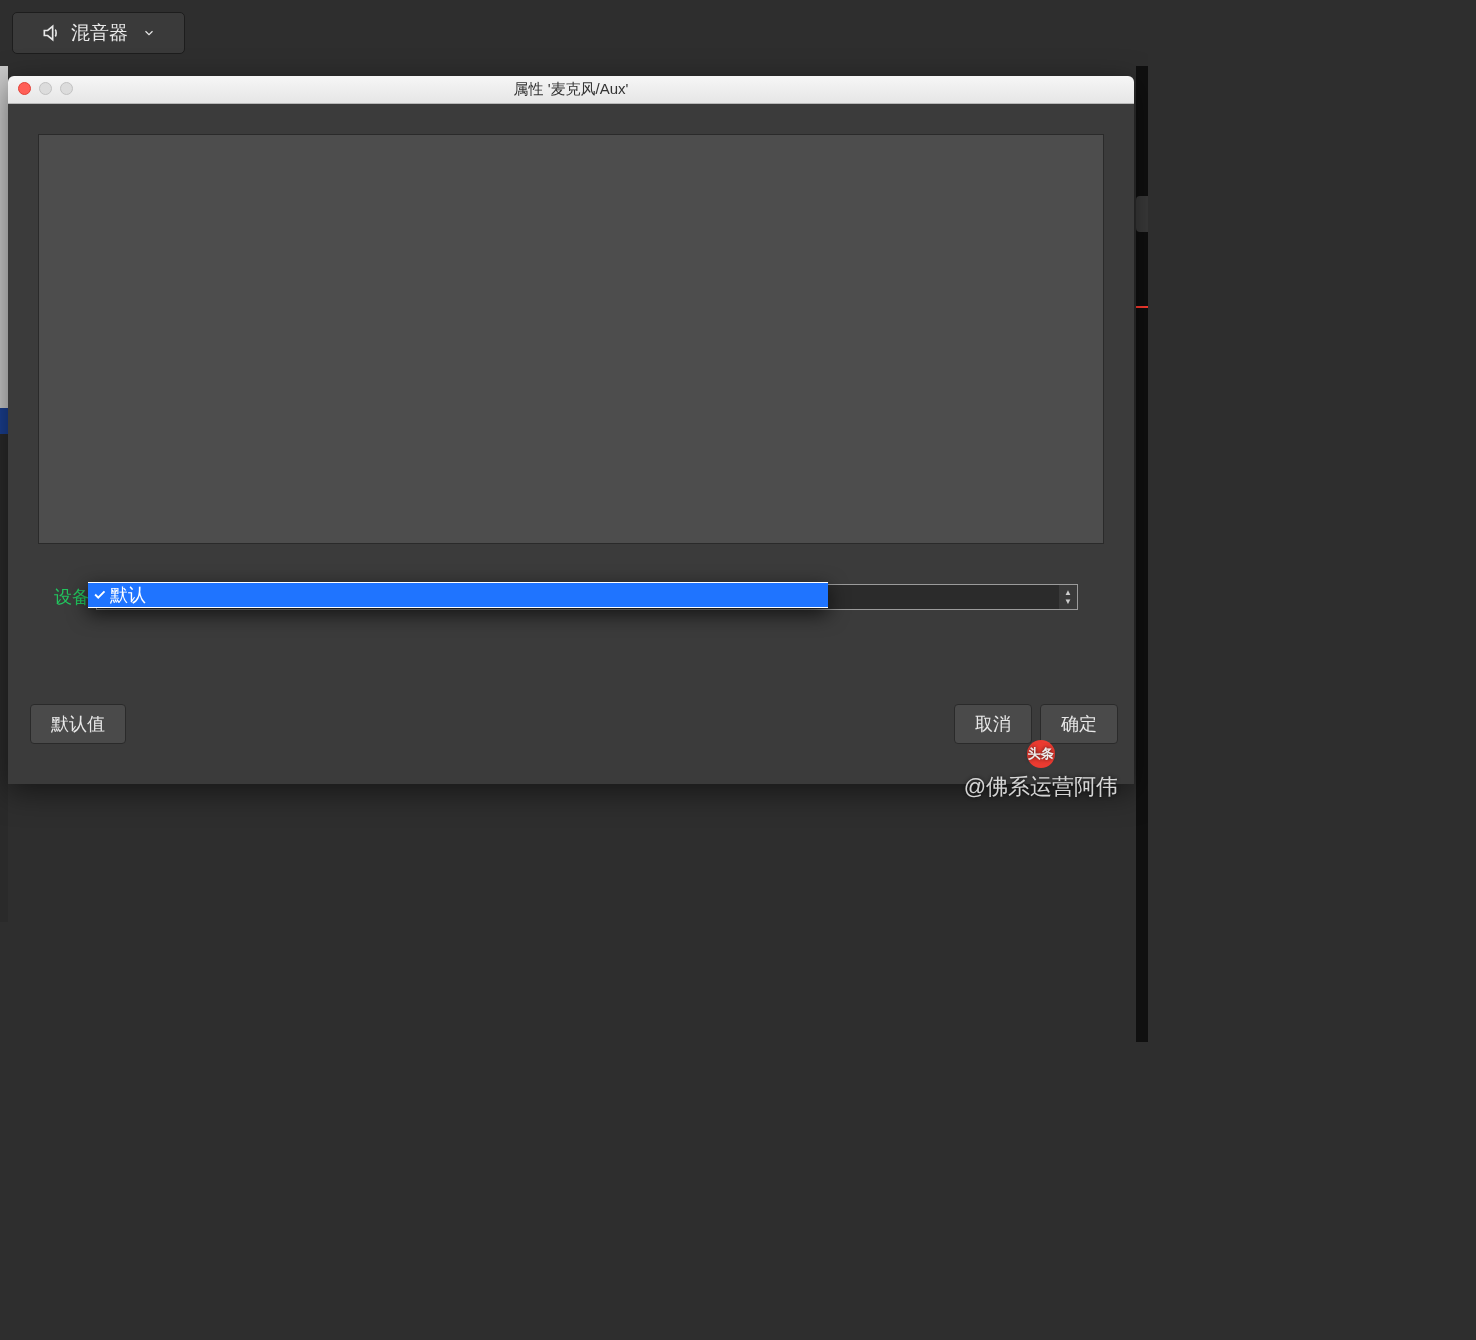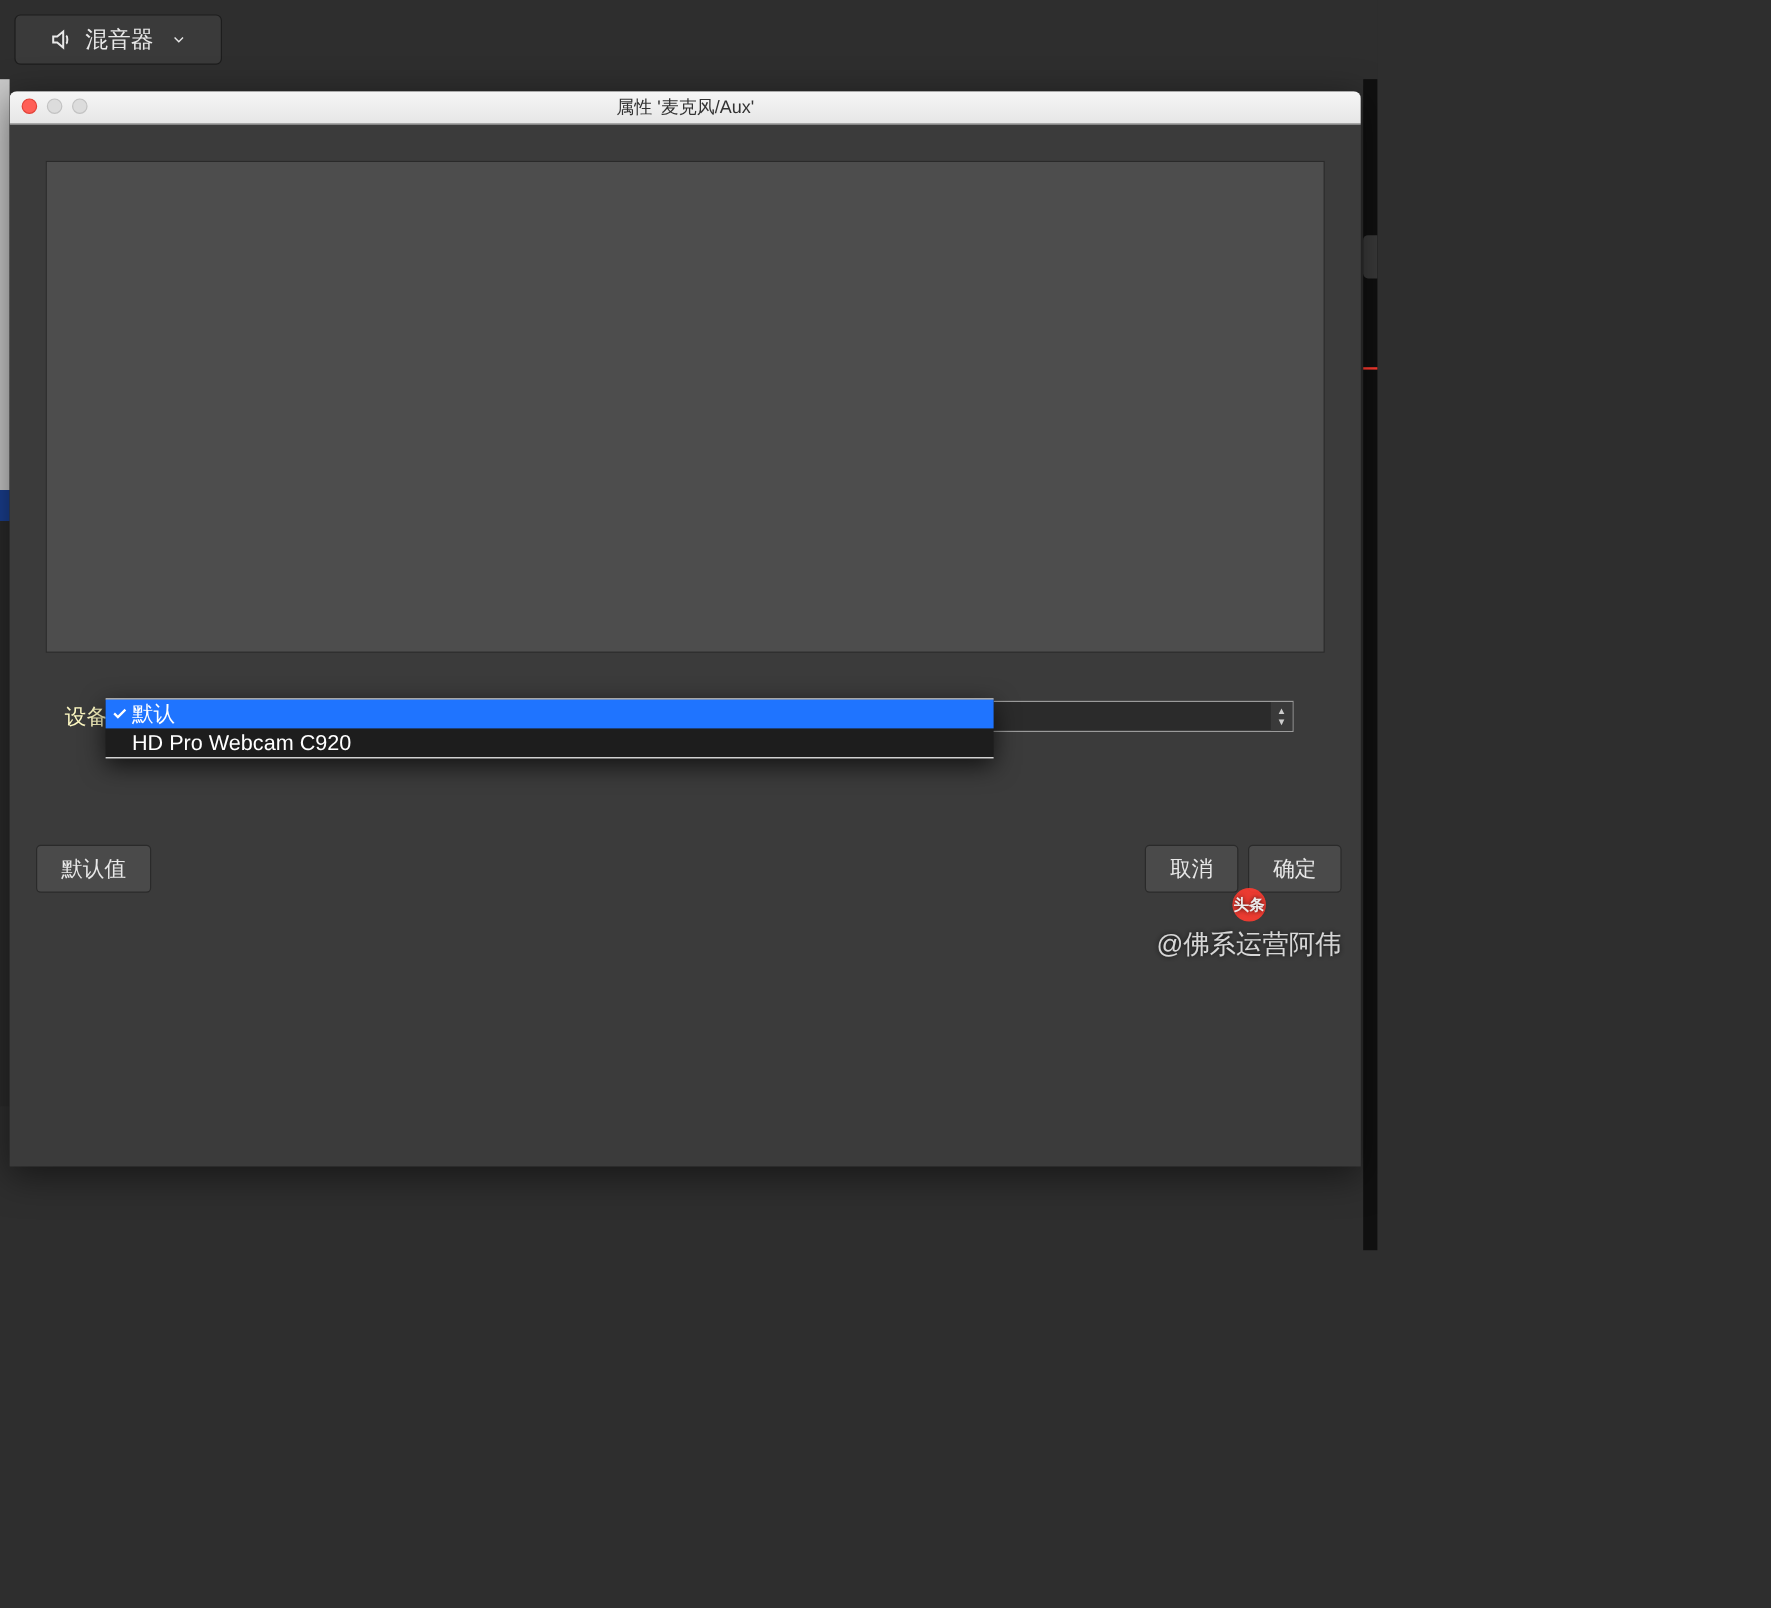--- a/index.html
+++ b/index.html
@@ -40,21 +40,21 @@
     background: #3a3a3a; border-radius: 4px 0 0 4px;
   }
   .bg-right .redline {
     position: absolute; left: 0; top: 240px; width: 12px; height: 2px;
     background: #ff3b30;
   }
 
   
   .dialog {
     position: absolute;
-    left: 8px; top: 76px; width: 1126px; height: 896px;
+    left: 8px; top: 76px; width: 1126px; height: 708px;
     background: #3b3b3b;
     border-radius: 6px 6px 0 0;
     box-shadow: 0 8px 30px rgba(0,0,0,0.5);
   }
   .titlebar {
     height: 28px;
     background: linear-gradient(#f6f6f6, #e6e6e6);
     border-bottom: 1px solid #b8b8b8;
     border-radius: 6px 6px 0 0;
     display: flex; align-items: center;
@@ -80,21 +80,21 @@
     width: 100%; height: 410px;
     background: #4d4d4d;
     border: 1px solid #2a2a2a;
   }
 
   .device-row {
     position: absolute;
     left: 46px; right: 56px; top: 480px;
     display: flex; align-items: center; gap: 6px;
   }
-  .device-label { font-size: 18px; color: #fef9c3; white-space: nowrap; }
+  .device-label { font-size: 18px; color: #22c55e; white-space: nowrap; }
 
   .select-wrap {
     flex: 1; position: relative;
     border: 1px solid #9b9b9b;
     background: #2b2b2b;
     height: 26px;
   }
   .select-stepper {
     position: absolute; right: 0; top: 0; bottom: 0; width: 18px;
     background: #3a3a3a;
@@ -211,23 +211,20 @@
       </div>
     </div>
 
     <div class="dropdown">
       <div class="option selected">
         <svg class="check" viewBox="0 0 24 24" fill="none" stroke="#fff" stroke-width="3">
           <path d="M5 12l5 5L20 7"></path>
         </svg>
         <span>默认</span>
       </div>
-      <div class="option">
-        <span>HD Pro Webcam C920</span>
-      </div>
     </div>
 
   </div>
 </div>
 
 <div class="footer">
   <button class="btn">默认值</button>
   <div class="footer-right">
     <button class="btn">取消</button>
     <button class="btn">确定</button>

